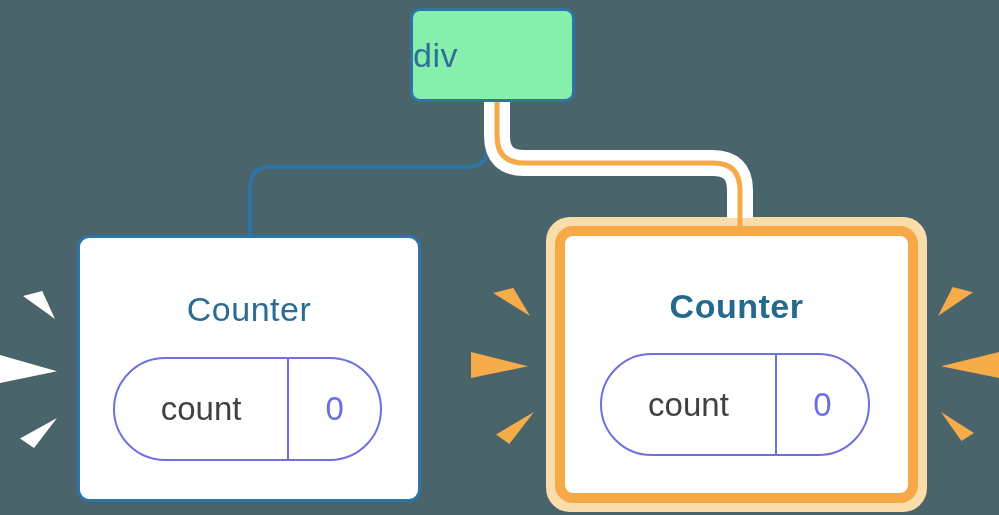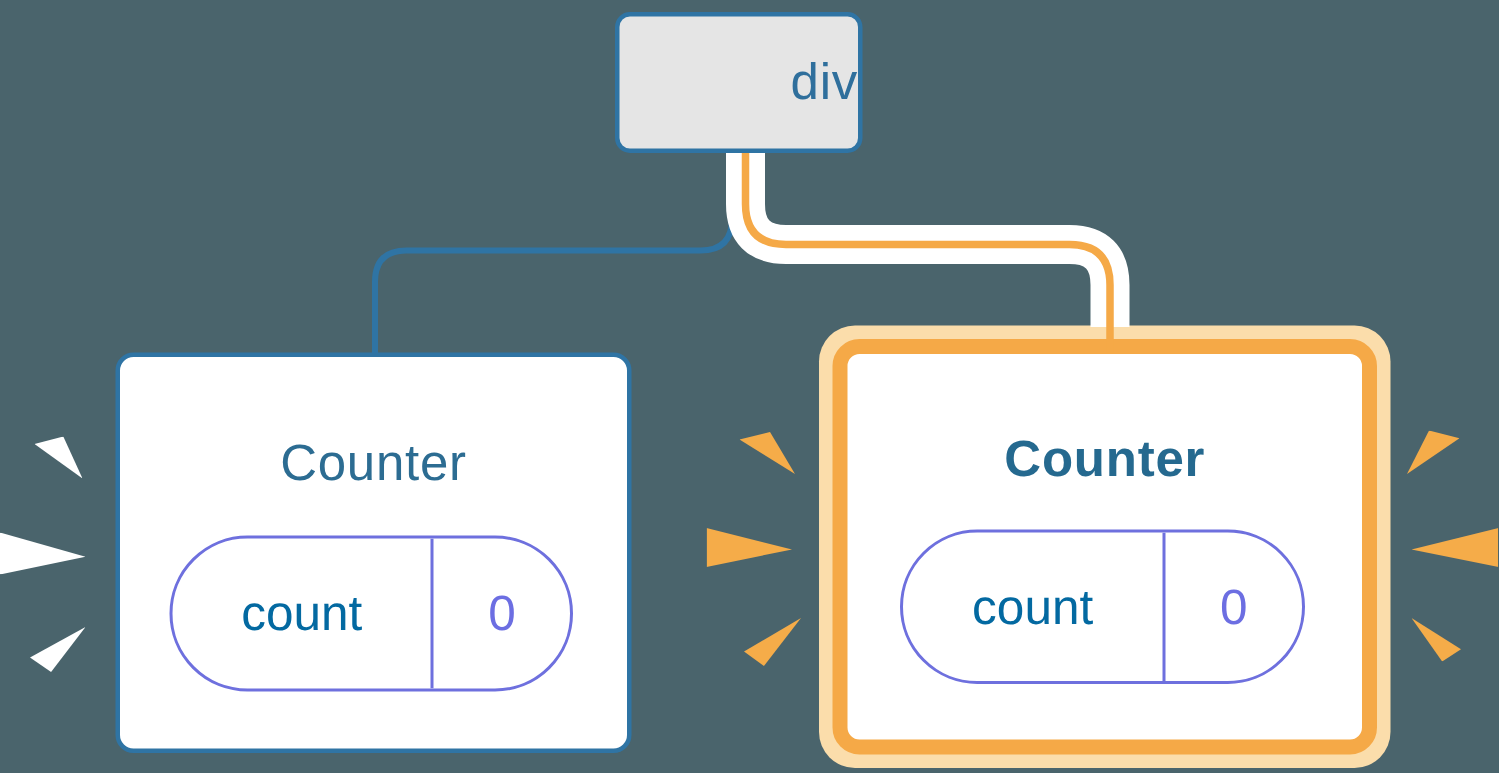--- a/index.html
+++ b/index.html
@@ -8,23 +8,23 @@
     width:999px;height:515px;
     background:#4A646C;
     overflow:hidden;
     font-family:"Liberation Sans", sans-serif;
   }
   svg.connectors{position:absolute;left:0;top:0;z-index:3;pointer-events:none;}
 
   
   .root-node{
     position:absolute;left:410px;top:8px;width:165px;height:94px;
-    background:#e5e5e5;border:3px solid #2F74A4;border-radius:10px;
+    background:#86efac;border:3px solid #2F74A4;border-radius:10px;
     box-sizing:border-box;z-index:5;
-    display:flex;align-items:center;justify-content:flex-end;
+    display:flex;align-items:center;justify-content:flex-start;
   }
   .root-node .label{
     color:#2F6F9C;font-size:34px;font-weight:500;letter-spacing:.5px;
   }
 
   
   .card-left{
     position:absolute;left:77px;top:235px;width:344px;height:267px;
     background:#ffffff;border:3px solid #2F74A4;border-radius:12px;
     box-sizing:border-box;z-index:2;
@@ -54,21 +54,21 @@
   
   .state-pill{
     position:absolute;
     border:2px solid #6E70DE;border-radius:999px;
     box-sizing:border-box;background:#ffffff;
     display:flex;align-items:stretch;overflow:hidden;
   }
   .state-pill .pill-key{
     flex:0 0 65%;display:flex;align-items:center;justify-content:center;
     border-right:2px solid #6E70DE;
-    color:#0369a1;font-size:33px;
+    color:#404040;font-size:33px;
   }
   .state-pill .pill-value{
     flex:1;display:flex;align-items:center;justify-content:center;
     color:#6C6EE2;font-size:33px;
   }
 
   
   .spark{position:absolute;z-index:4;}
   .spark.white{background:#ffffff;}
   .spark.orange{background:#F5AC49;}

